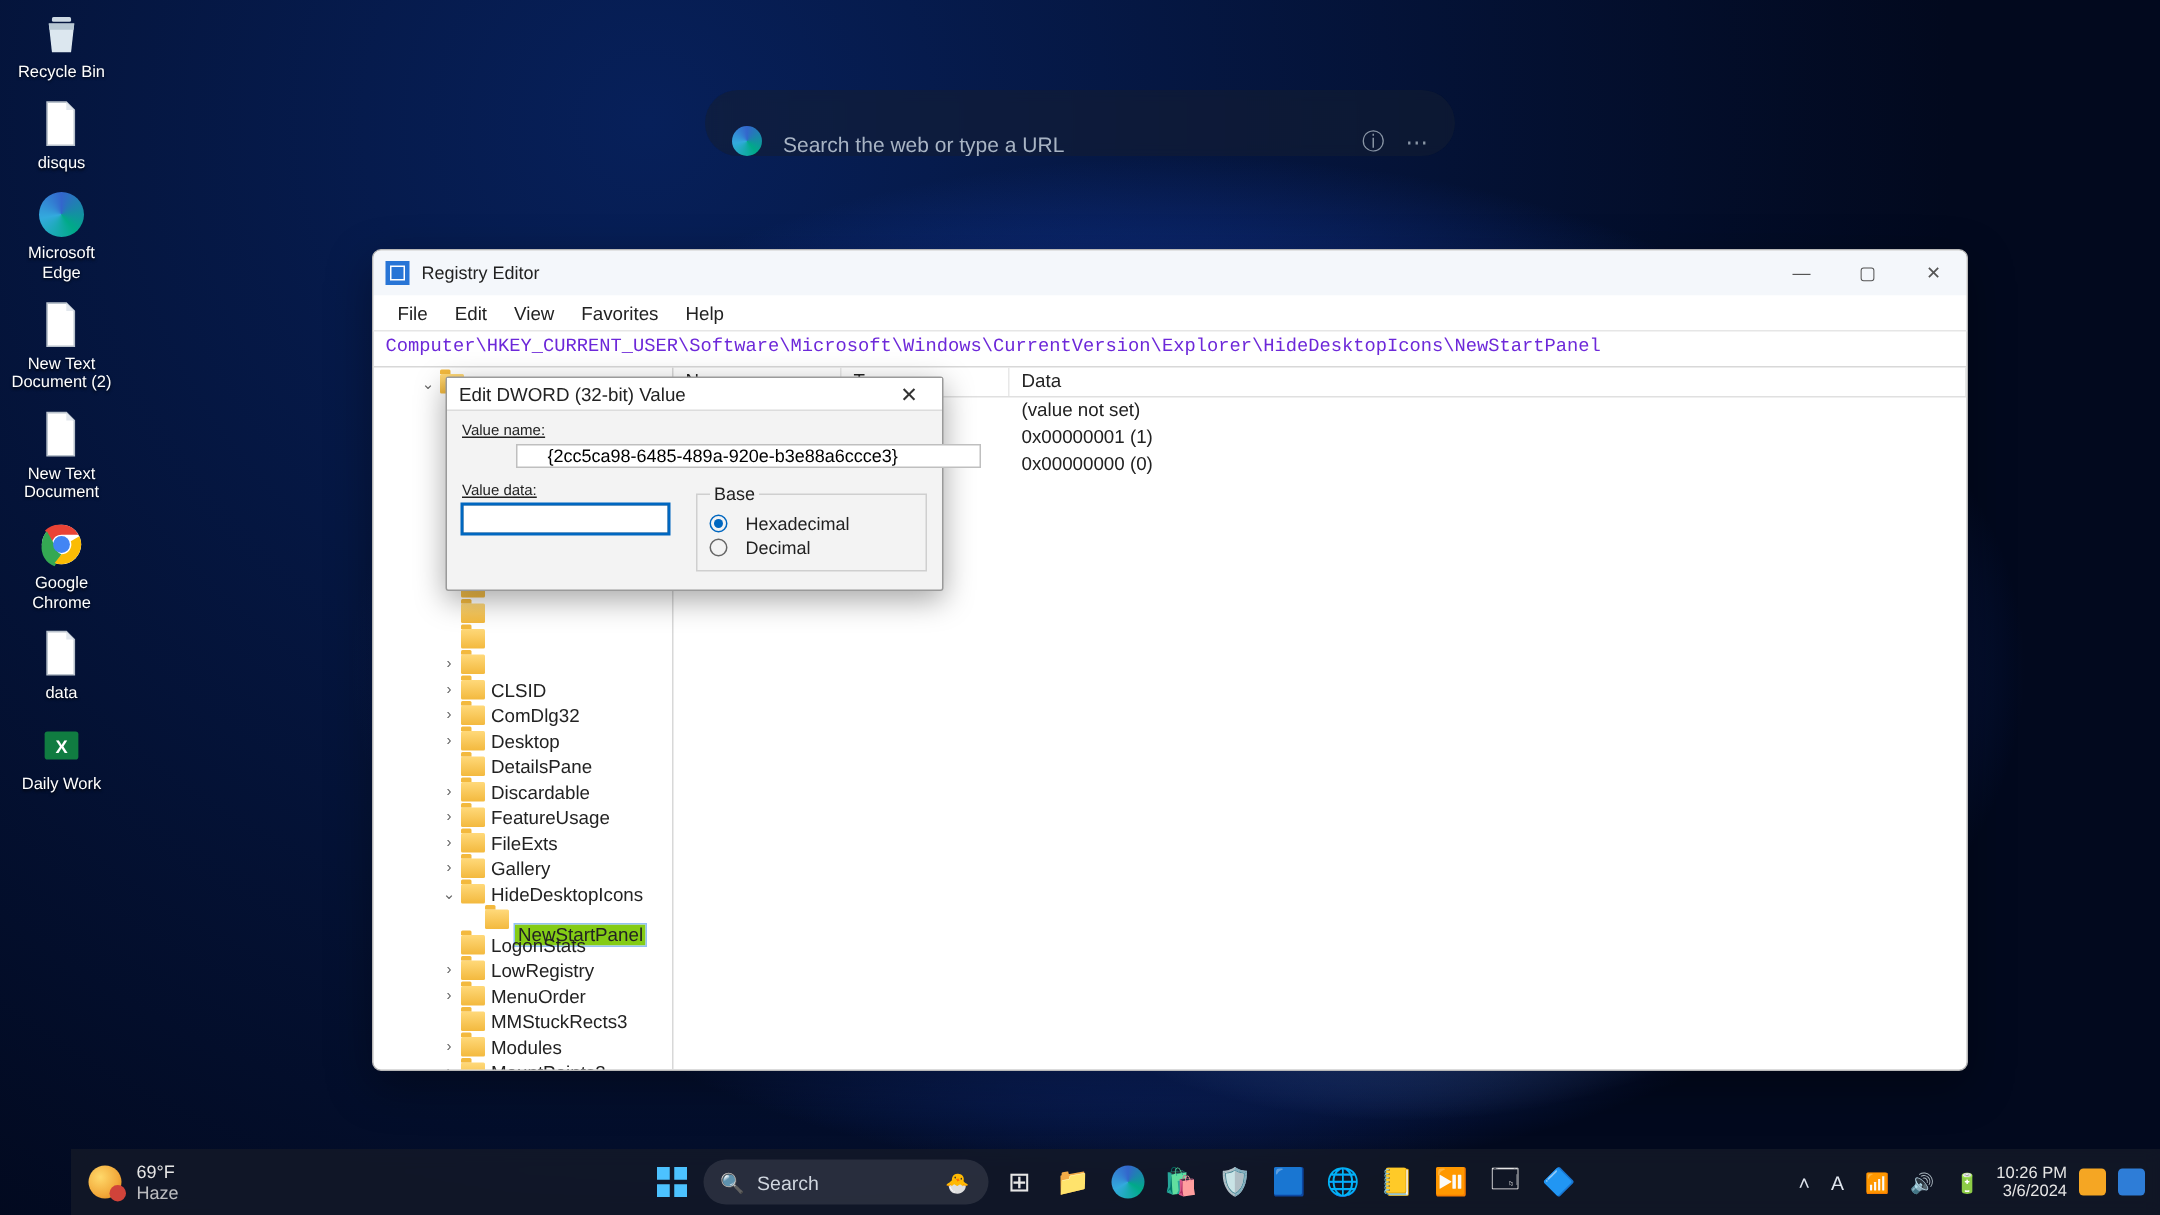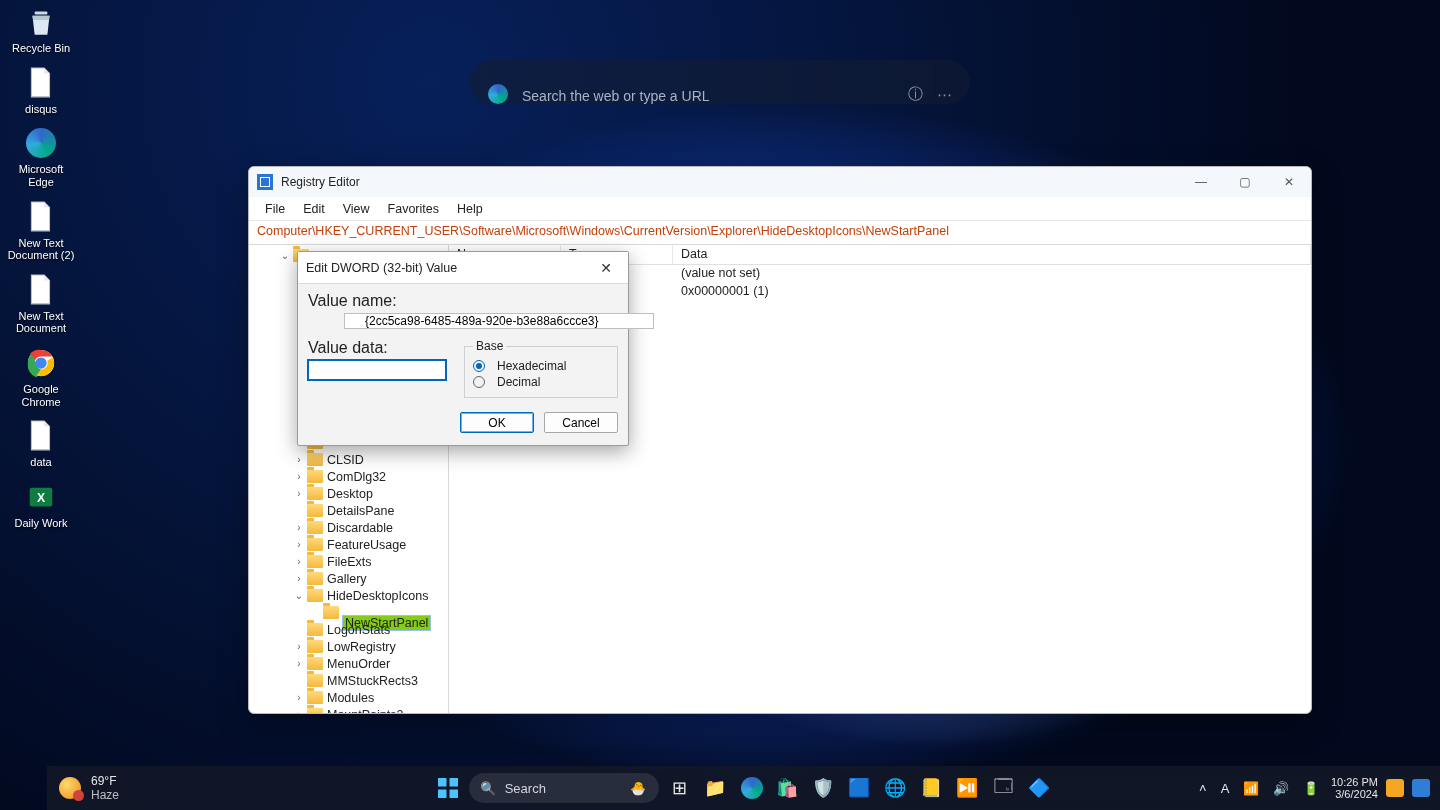--- a/index.html
+++ b/index.html
@@ -42,21 +42,21 @@
 .titlebar { height: 30px; display: flex; align-items: center; padding-left: 8px; background:#f4f7fb;}
 .titlebar .app-ic{width:16px;height:16px;background:#2875d6;display:inline-block;margin-right:8px;position:relative;}
 .titlebar .app-ic::after{content:"";position:absolute;inset:3px;border:1px solid #fff;}
 .titlebar .ttl{font-size:12px;color:#222;}
 .titlebar .winbtns{margin-left:auto;display:flex;}
 .titlebar .wb{width:44px;height:30px;display:flex;align-items:center;justify-content:center;color:#555;font-size:12px;}
 
 .menubar{height:24px;display:flex;align-items:center;gap:2px;padding:0 8px;font-size:12.5px;color:#222;background:#fff;border-bottom:1px solid #e6e6e6;}
 .menubar span{padding:2px 8px;}
 
-.addressbar{height:24px;padding:3px 8px;font-size:12.5px;color:#c2410c;border-bottom:1px solid #d8d8d8;white-space:nowrap;overflow:hidden;}
+.addressbar{height:24px;padding:3px 8px;font-size:12.5px;color:#6d28d9;border-bottom:1px solid #d8d8d8;white-space:nowrap;overflow:hidden;font-family:Liberation Mono, monospace;}
 
 .panes{flex:1;display:flex;min-height:0;}
 .tree{width:200px;border-right:1px solid #d8d8d8;overflow-y:auto;overflow-x:auto;font-size:12.5px;color:#222;padding:2px 0 2px 0;position:relative;}
 .tree::-webkit-scrollbar{width:14px;height:14px;}
 .tree::-webkit-scrollbar-thumb{background:#c4c4c4;border-radius:6px;border:3px solid #fff;}
 .node{display:flex;align-items:center;height:17px;white-space:nowrap;padding-right:10px;}
 .node .tw{width:12px;text-align:center;color:#666;font-size:10px;user-select:none;}
 .node .fld{width:16px;height:13px;background:linear-gradient(#ffd97a,#f3b93e);border-radius:1px;margin:0 4px 0 2px;position:relative;}
 .node .fld::before{content:"";position:absolute;top:-3px;left:0;width:7px;height:3px;background:#f3b93e;border-radius:1px 1px 0 0;}
 .node.sel .lbl{background:#84cc16;outline:1px solid #93c1f5;padding:0 2px;margin-top:20px;}
@@ -69,24 +69,24 @@
 .lv-row{display:flex;height:18px;color:#222;}
 .lv-row div{padding:1px 8px;white-space:nowrap;overflow:hidden;}
 
 
 .dialog{
   position:absolute; left:297px; top:251px; width:332px;
   background:#f3f3f3; border:1px solid #9a9a9a; border-radius:2px;
   box-shadow:0 6px 20px rgba(0,0,0,.35);
   font-size:12px; color:#222;
 }
-.dlg-title{height:32px;display:flex;align-items:center;padding:0 8px;background:#fff;border-bottom:1px solid #dcdcdc;font-size:12.5px;}
+.dlg-title{height:22px;display:flex;align-items:center;padding:0 8px;background:#fff;border-bottom:1px solid #dcdcdc;font-size:12.5px;}
 .dlg-title .x{margin-left:auto;width:28px;text-align:center;font-size:14px;color:#333;}
 .dlg-body{padding:8px 10px 12px;}
-.dlg-lbl{font-size:16px;margin-bottom:3px;}
+.dlg-lbl{font-size:10px;margin-bottom:3px;text-decoration:underline;}
 .dlg-input{width:100%;height:16px;border:1px solid #bfbfbf;background:#fff;padding:1px 20px;font-size:12px;margin-left:36px;}
 .dlg-input-small{width:138px;height:20px;border:1px solid #8a8a8a;outline:2px solid #0067c0;outline-offset:-1px;background:#fff;padding:1px 4px;font-size:12px;}
 .dlg-row2{display:flex;gap:18px;margin-top:10px;}
 .fieldset{border:1px solid #cfcfcf;padding:4px 8px 8px;flex:1;}
 .fieldset legend{font-size:12px;padding:0 3px;}
 .radio-row{display:flex;align-items:center;gap:12px;font-size:12px;margin-top:2px;}
 .radio{width:12px;height:12px;border:1px solid #666;border-radius:50%;display:inline-flex;align-items:center;justify-content:center;}
 .radio.checked{border-color:#0067c0;}
 .radio.checked::after{content:"";width:6px;height:6px;border-radius:50%;background:#0067c0;}
 .dlg-btns{display:flex;justify-content:flex-end;gap:10px;margin-top:14px;}
@@ -369,20 +369,25 @@
           <div class="lv-row">
             <div class="col-name"></div>
             <div class="col-type"></div>
             <div class="col-data">(value not set)</div>
           </div>
           <div class="lv-row">
             <div class="col-name"></div>
             <div class="col-type">D</div>
             <div class="col-data">0x00000001 (1)</div>
           </div>
+          <div class="lv-row">
+            <div class="col-name"></div>
+            <div class="col-type">D</div>
+            <div class="col-data">0x00000000 (0)</div>
+          </div>
         </div>
     </div>
   </div>
 </div>
 
 <div class="dialog">
   <div class="dlg-title">
     <span>Edit DWORD (32-bit) Value</span>
     <span class="x">✕</span>
   </div>
@@ -399,24 +404,20 @@
         <div class="radio-row">
             <span class="radio checked"></span>
             <span>Hexadecimal</span>
           </div>
         <div class="radio-row">
             <span class="radio"></span>
             <span>Decimal</span>
           </div>
       </fieldset>
     </div>
-    <div class="dlg-btns">
-      <button class="btn primary">OK</button>
-      <button class="btn">Cancel</button>
-    </div>
   </div>
 </div>
 
 <div class="taskbar">
   <div class="tb-left">
     <div class="weather-ic"></div>
     <div>
       <div>69°F</div>
       <div style="opacity:.8;">Haze</div>
     </div>

